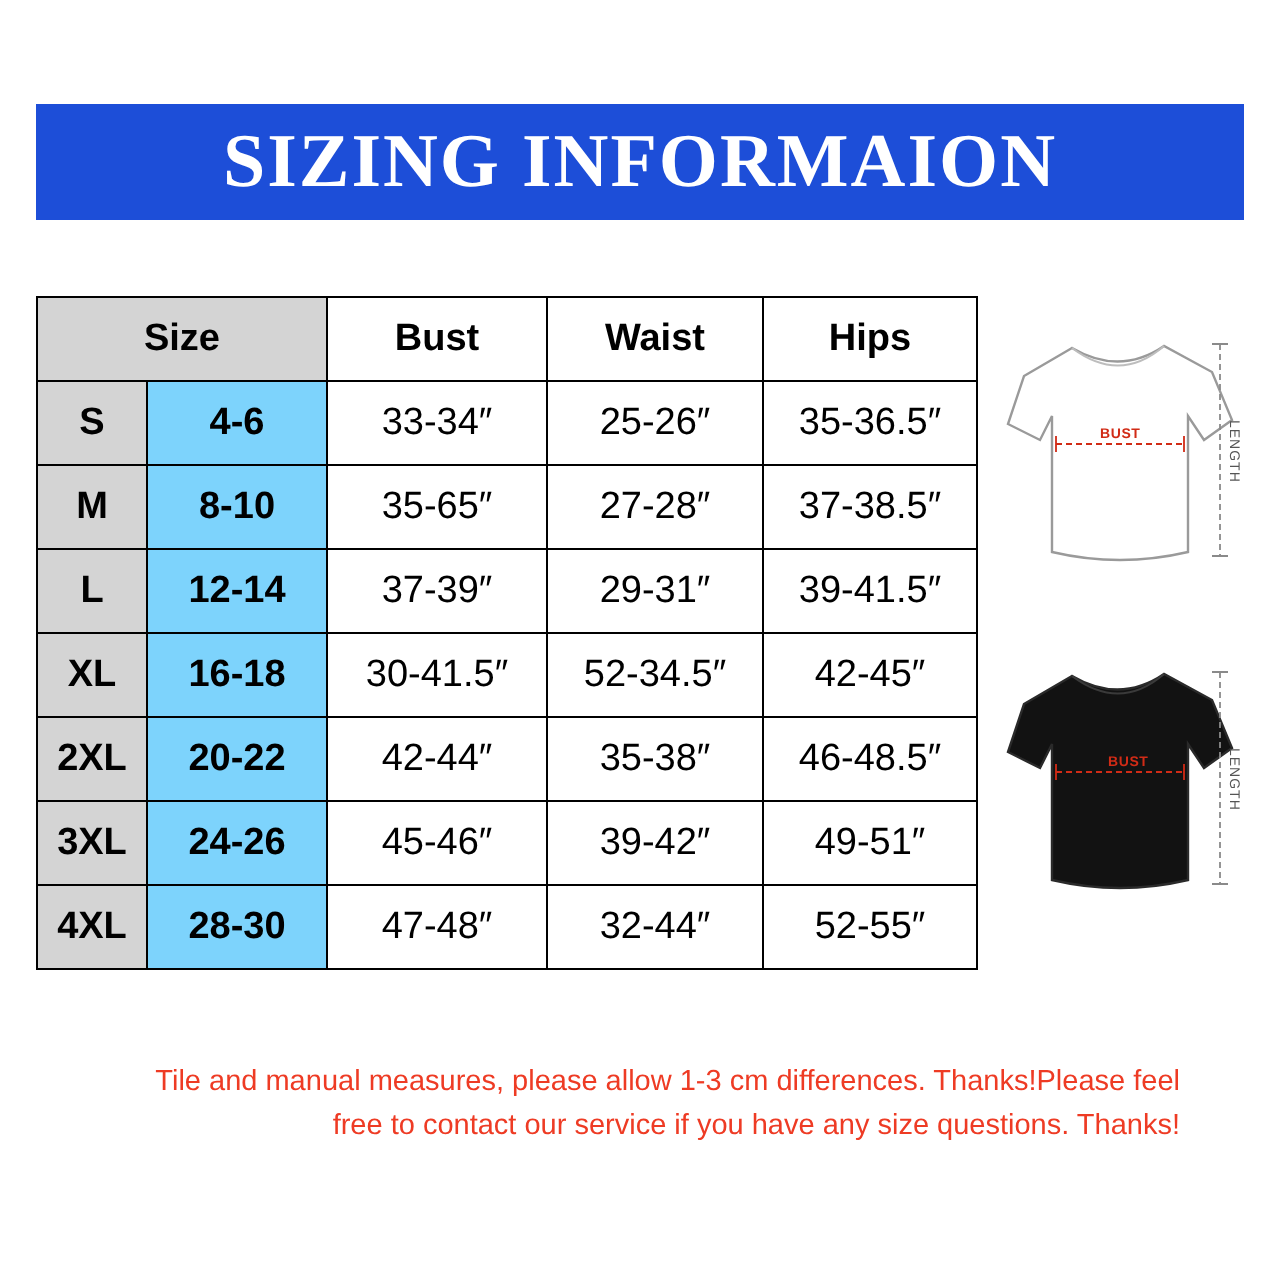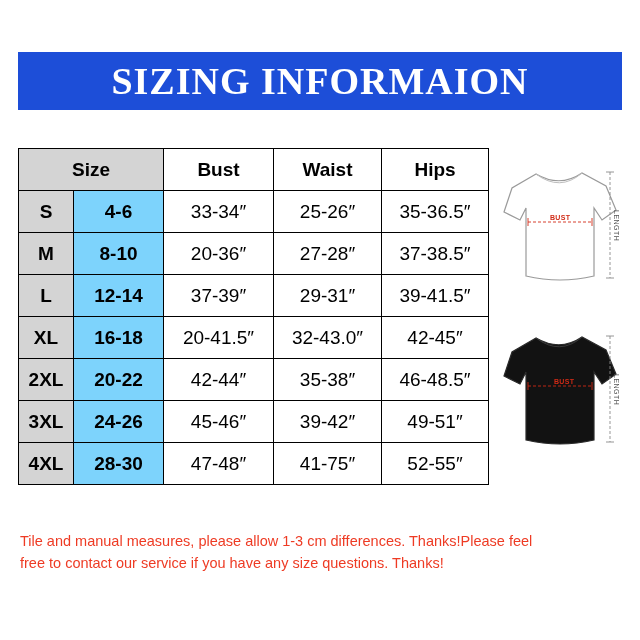--- a/index.html
+++ b/index.html
@@ -129,20 +129,21 @@
   
   .note {
     position: absolute;
     left: 20px;
     top: 530px;
     width: 570px;
     color: #ee3b24;
     font-size: 14.5px;
     line-height: 1.55;
     font-family: "Liberation Sans", sans-serif;
+    text-align: right;
   }
 </style>
 </head>
 <body>
 
 <div class="page">
 
   <div class="banner">
     <div class="banner-text">SIZING INFORMAION</div>
   </div>
@@ -168,57 +169,57 @@
         <tr>
           <td class="cell-size">S</td>
           <td class="cell-num">4-6</td>
           <td class="cell-val">33-34″</td>
           <td class="cell-val">25-26″</td>
           <td class="cell-val">35-36.5″</td>
         </tr>
         <tr>
           <td class="cell-size">M</td>
           <td class="cell-num">8-10</td>
-          <td class="cell-val">20-36″</td>
+          <td class="cell-val">35-65″</td>
           <td class="cell-val">27-28″</td>
           <td class="cell-val">37-38.5″</td>
         </tr>
         <tr>
           <td class="cell-size">L</td>
           <td class="cell-num">12-14</td>
           <td class="cell-val">37-39″</td>
           <td class="cell-val">29-31″</td>
           <td class="cell-val">39-41.5″</td>
         </tr>
         <tr>
           <td class="cell-size">XL</td>
           <td class="cell-num">16-18</td>
-          <td class="cell-val">20-41.5″</td>
-          <td class="cell-val">32-43.0″</td>
+          <td class="cell-val">30-41.5″</td>
+          <td class="cell-val">52-34.5″</td>
           <td class="cell-val">42-45″</td>
         </tr>
         <tr>
           <td class="cell-size">2XL</td>
           <td class="cell-num">20-22</td>
           <td class="cell-val">42-44″</td>
           <td class="cell-val">35-38″</td>
           <td class="cell-val">46-48.5″</td>
         </tr>
         <tr>
           <td class="cell-size">3XL</td>
           <td class="cell-num">24-26</td>
           <td class="cell-val">45-46″</td>
           <td class="cell-val">39-42″</td>
           <td class="cell-val">49-51″</td>
         </tr>
         <tr>
           <td class="cell-size">4XL</td>
           <td class="cell-num">28-30</td>
           <td class="cell-val">47-48″</td>
-          <td class="cell-val">41-75″</td>
+          <td class="cell-val">32-44″</td>
           <td class="cell-val">52-55″</td>
         </tr>
       </tbody>
     </table>
   </div>
 
   <div class="shirts">
 
     <div class="shirt-box">
       <svg class="shirt-svg" width="124" height="148" viewBox="0 0 124 148">

